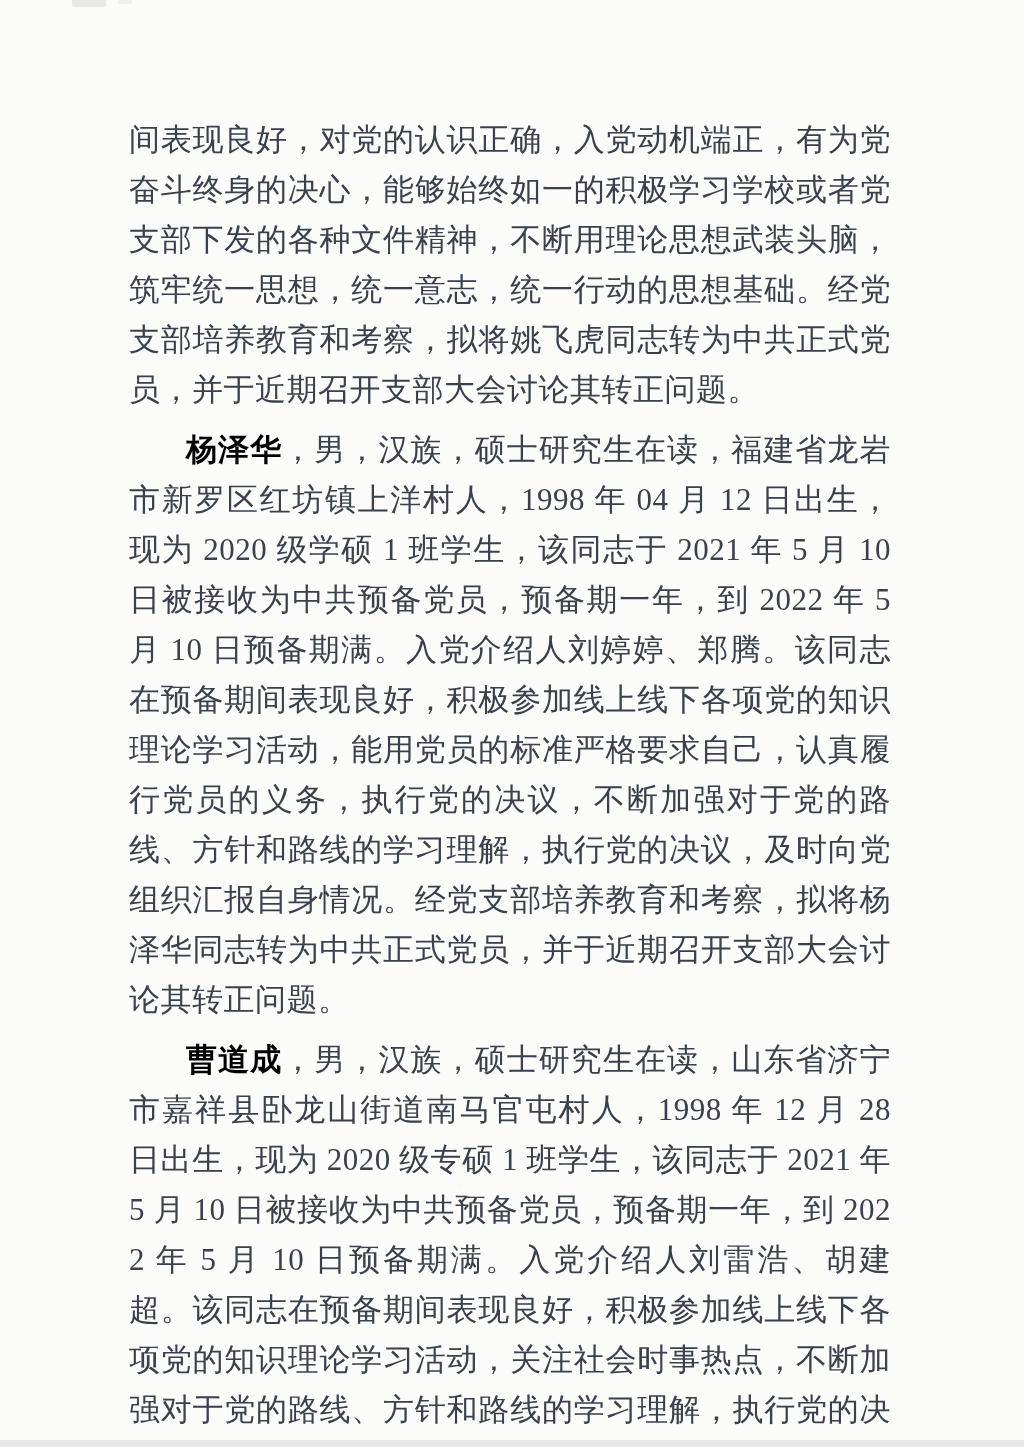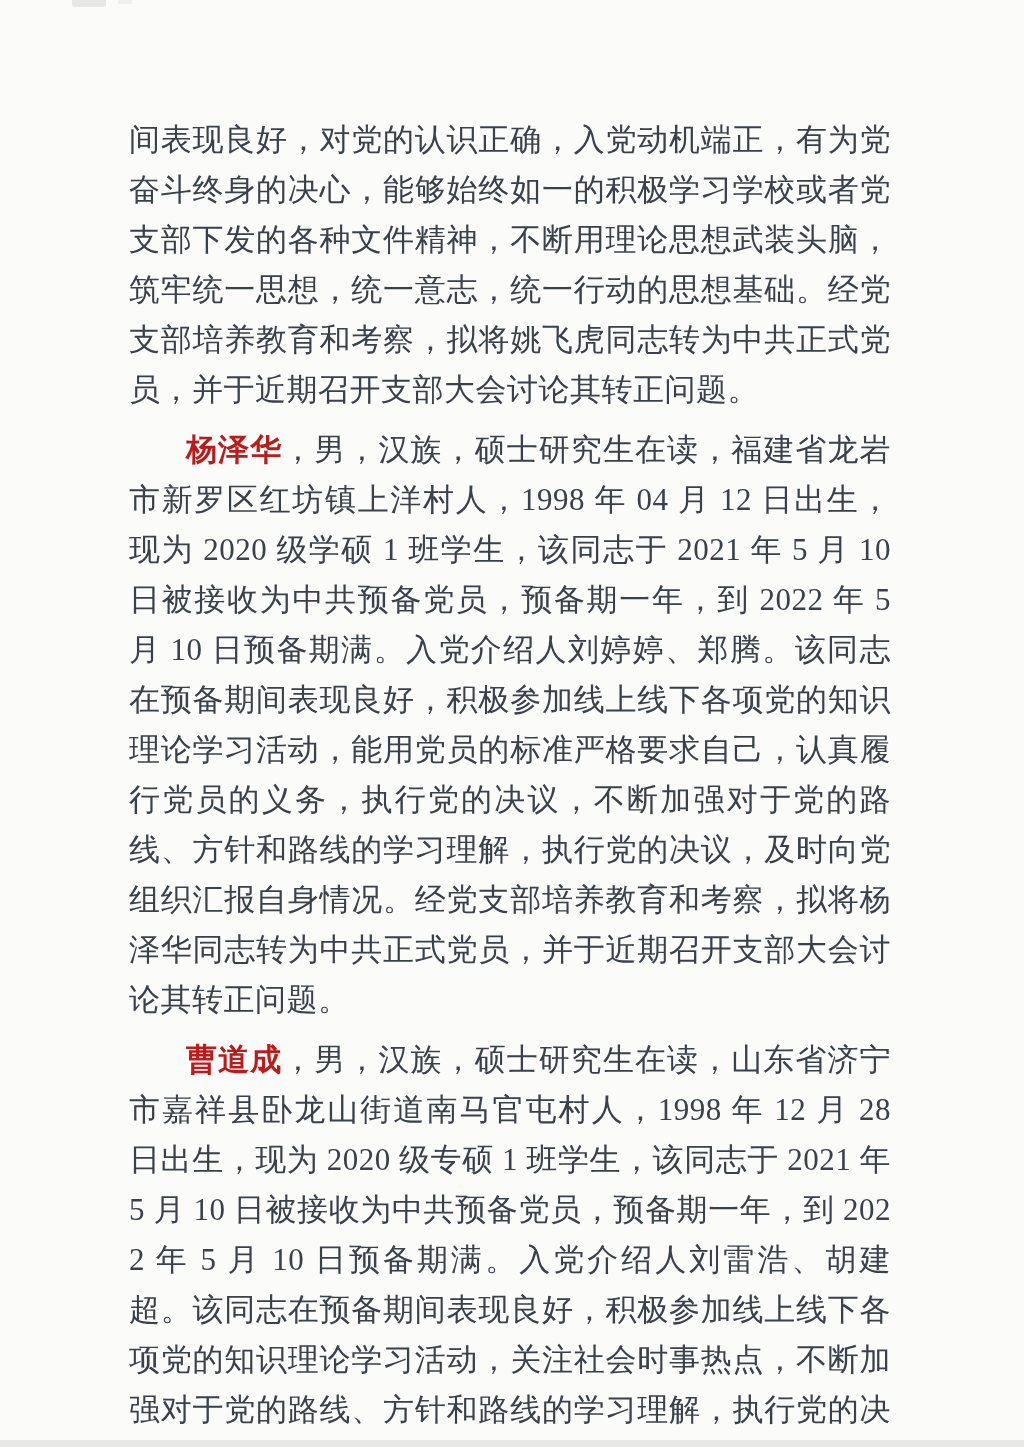--- a/index.html
+++ b/index.html
@@ -43,21 +43,21 @@
   }
   .para {
     margin: 0 0 10px 0;
     word-break: break-all;
   }
   .para.indent {
     text-indent: 57px;
   }
   .member-name {
     font-weight: 700;
-    color: #b91c1c;
+    color: #000000;
   }
   .top-smudge {
     position: absolute;
     left: 72px;
     top: 0;
     width: 34px;
     height: 7px;
     background: #d7d8d6;
     opacity: 0.55;
     border-radius: 0 0 3px 3px;

